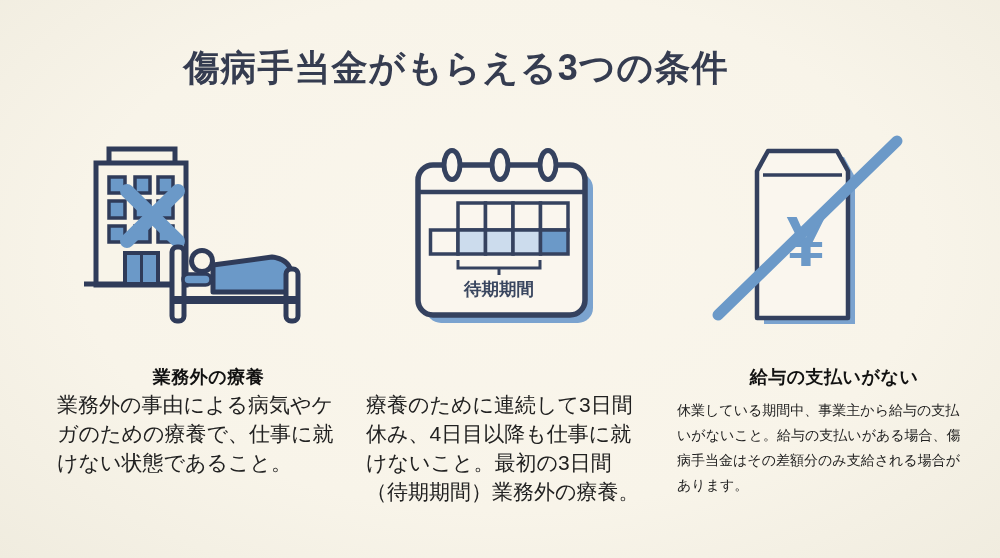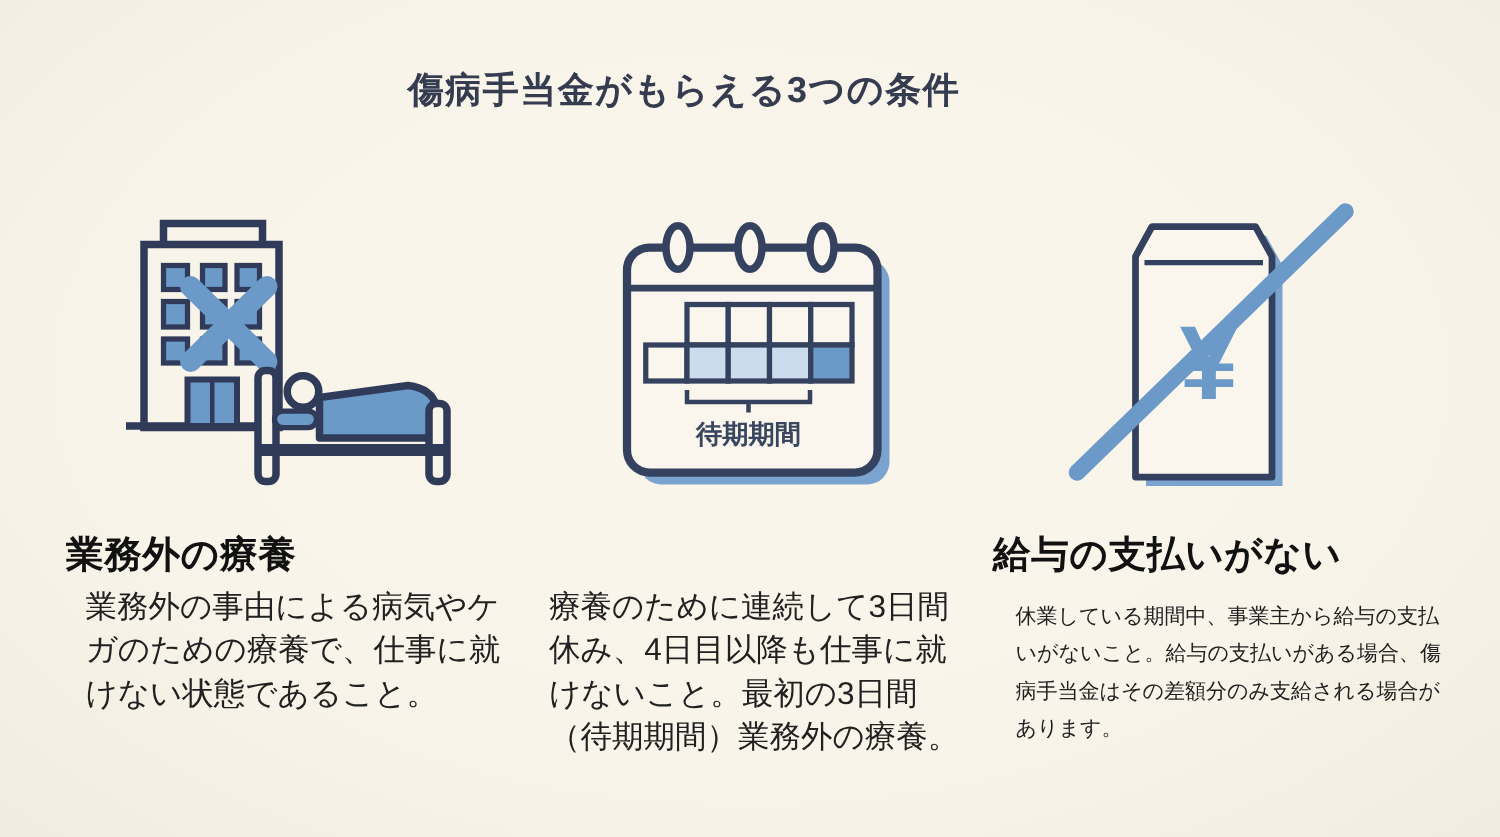--- a/index.html
+++ b/index.html
@@ -6,32 +6,32 @@
   body{font-family:"Liberation Sans","DejaVu Sans",sans-serif;}
   .canvas{
     position:relative;
     width:1000px;height:558px;
     background:radial-gradient(ellipse at 50% 45%, #faf6ec 0%, #f8f4e9 60%, #f0ecdf 100%);
     overflow:hidden;
   }
   .main-title{
     position:absolute;left:0;top:44px;width:912px;
     text-align:center;
-    font-size:24px;font-weight:bold;letter-spacing:1px;
+    font-size:36px;font-weight:bold;letter-spacing:1px;
     color:#353c50;
     margin:0;
   }
   .icon{position:absolute;}
   .icon-hospital{left:60px;top:128px;width:250px;height:200px;}
   .icon-calendar{left:410px;top:145px;width:190px;height:185px;}
   .icon-envelope{left:700px;top:128px;width:230px;height:212px;}
   .col-heading{
-    position:absolute;margin:4px;
-    text-align:left;
-    font-size:25px;font-weight:bold;color:#111;
+    position:absolute;margin:16px;
+    text-align:center;
+    font-size:18px;font-weight:bold;color:#111;
     letter-spacing:0.5px;
   }
   .heading-1{left:40px;top:349px;width:305px;}
   .heading-2{left:350px;top:349px;width:315px;}
   .heading-3{left:658px;top:349px;width:320px;}
   .col-body{
     position:absolute;margin:0;
     font-size:21px;line-height:29px;color:#212121;
     text-align:left;
     font-weight:500;

